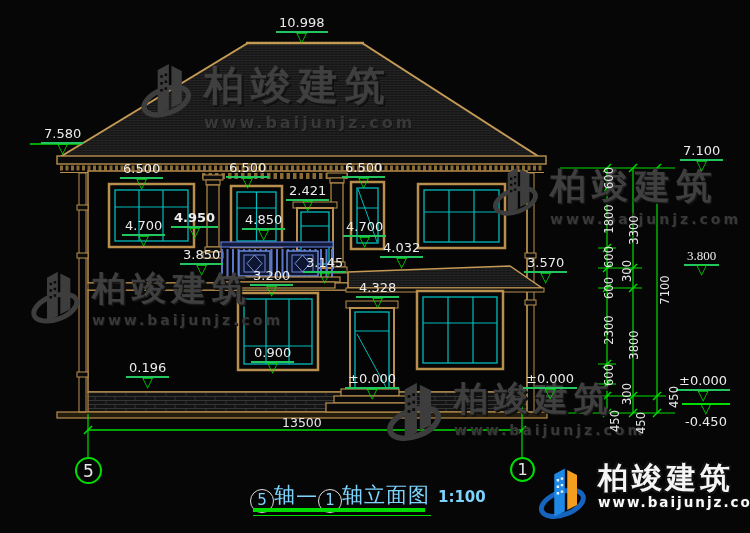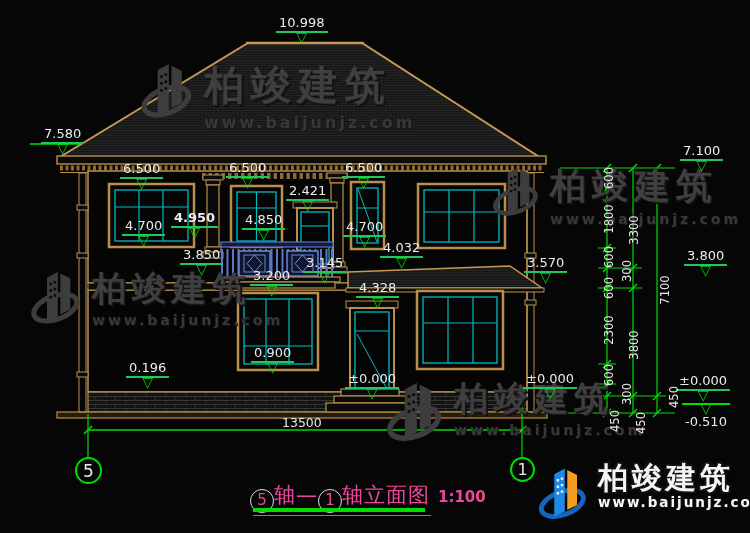--- a/index.html
+++ b/index.html
@@ -27,21 +27,21 @@
            color:#383838;text-shadow:1px 1px 0 #151515;}
   
   #footer-logo{position:absolute;z-index:4;display:flex;align-items:flex-start;}
   #footer-logo .brand{display:block;color:#f5f5f5;font-weight:bold;font-size:30px;
       letter-spacing:4px;line-height:1.05;white-space:nowrap;
       text-shadow:-2px -2px 0 #111,2px -2px 0 #111,-2px 2px 0 #111,2px 2px 0 #111,3px 3px 0 #000;}
   #footer-logo .url{display:block;color:#fafafa;font-weight:bold;font-size:13.5px;
       letter-spacing:2px;white-space:nowrap;
       text-shadow:-1px -1px 0 #111,1px -1px 0 #111,-1px 1px 0 #111,1px 1px 0 #111;}
   
-  #title-block{position:absolute;z-index:4;left:250px;top:481px;color:#ec4899;white-space:nowrap;}
+  #title-block{position:absolute;z-index:4;left:250px;top:481px;color:#7dd3fc;white-space:nowrap;}
   #title-block .tword{font-size:21px;letter-spacing:1px;}
   #title-block .tcircle{display:inline-block;box-sizing:border-box;width:24px;height:24px;
       border:1.5px solid #dcdcdc;border-radius:50%;font-size:15px;line-height:21px;
       text-align:center;vertical-align:-3px;}
   #title-block .tscale{font-size:15px;font-weight:bold;margin-left:8px;}
   .underline{position:absolute;z-index:4;background:#00dd00;}
   svg{display:block;}
 </style>
 </head>
 <body>
@@ -305,21 +305,21 @@
       <span class="tri">▽</span>
     </div>
   <div class="elev" style="left:380px;top:241px;">
       <span class="t">4.032</span>
       <span class="tri">▽</span>
     </div>
   <div class="elev" style="left:524px;top:256px;">
       <span class="t">3.570</span>
       <span class="tri">▽</span>
     </div>
-  <div class="elev" style="left:684px;top:249px;">
+  <div class="elev" style="left:684px;top:249px;font-family:Liberation Serif, serif;">
       <span class="t">3.800</span>
       <span class="tri">▽</span>
     </div>
   <div class="elev" style="left:356px;top:281px;">
       <span class="t">4.328</span>
       <span class="tri">▽</span>
     </div>
   <div class="elev" style="left:251px;top:346px;">
       <span class="t">0.900</span>
       <span class="tri">▽</span>
@@ -335,21 +335,21 @@
   <div class="elev" style="left:523px;top:372px;">
       <span class="t">±0.000</span>
       <span class="tri">▽</span>
     </div>
   <div class="elev" style="left:676px;top:374px;">
       <span class="t">±0.000</span>
       <span class="tri">▽</span>
     </div>
   <div class="elev flip" style="left:682px;top:403px;">
       <span class="tri">▽</span>
-      <span class="t">-0.510</span>
+      <span class="t">-0.450</span>
     </div>
 
   <div class="vdim" style="left:610px;top:178px;">600</div>
   <div class="vdim" style="left:610px;top:219px;">1800</div>
   <div class="vdim" style="left:610px;top:257px;">600</div>
   <div class="vdim" style="left:610px;top:288px;">600</div>
   <div class="vdim" style="left:610px;top:330px;">2300</div>
   <div class="vdim" style="left:610px;top:375px;">600</div>
   <div class="vdim" style="left:616px;top:421px;">450</div>
   <div class="vdim" style="left:635px;top:230px;">3300</div>

